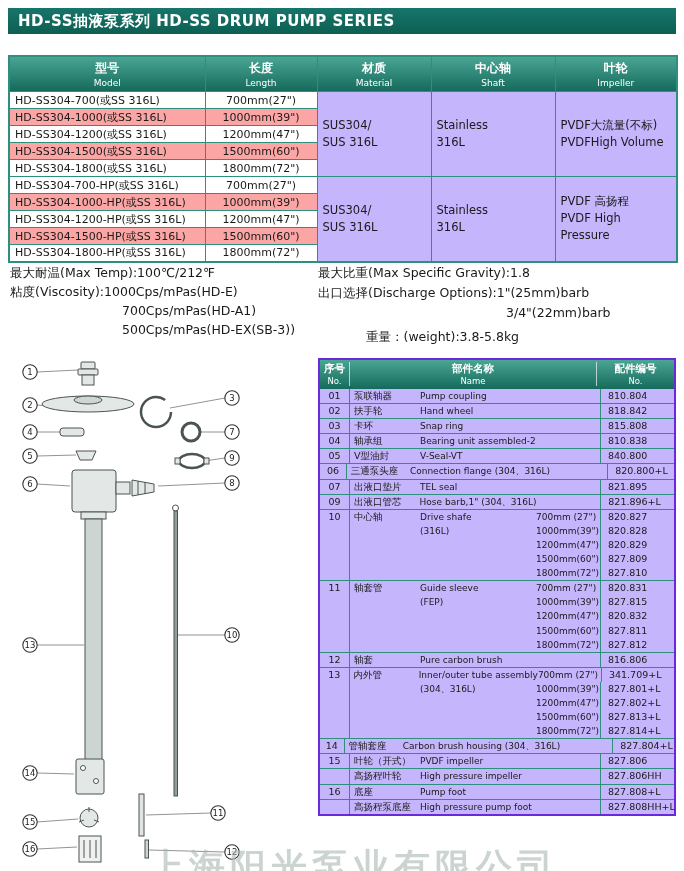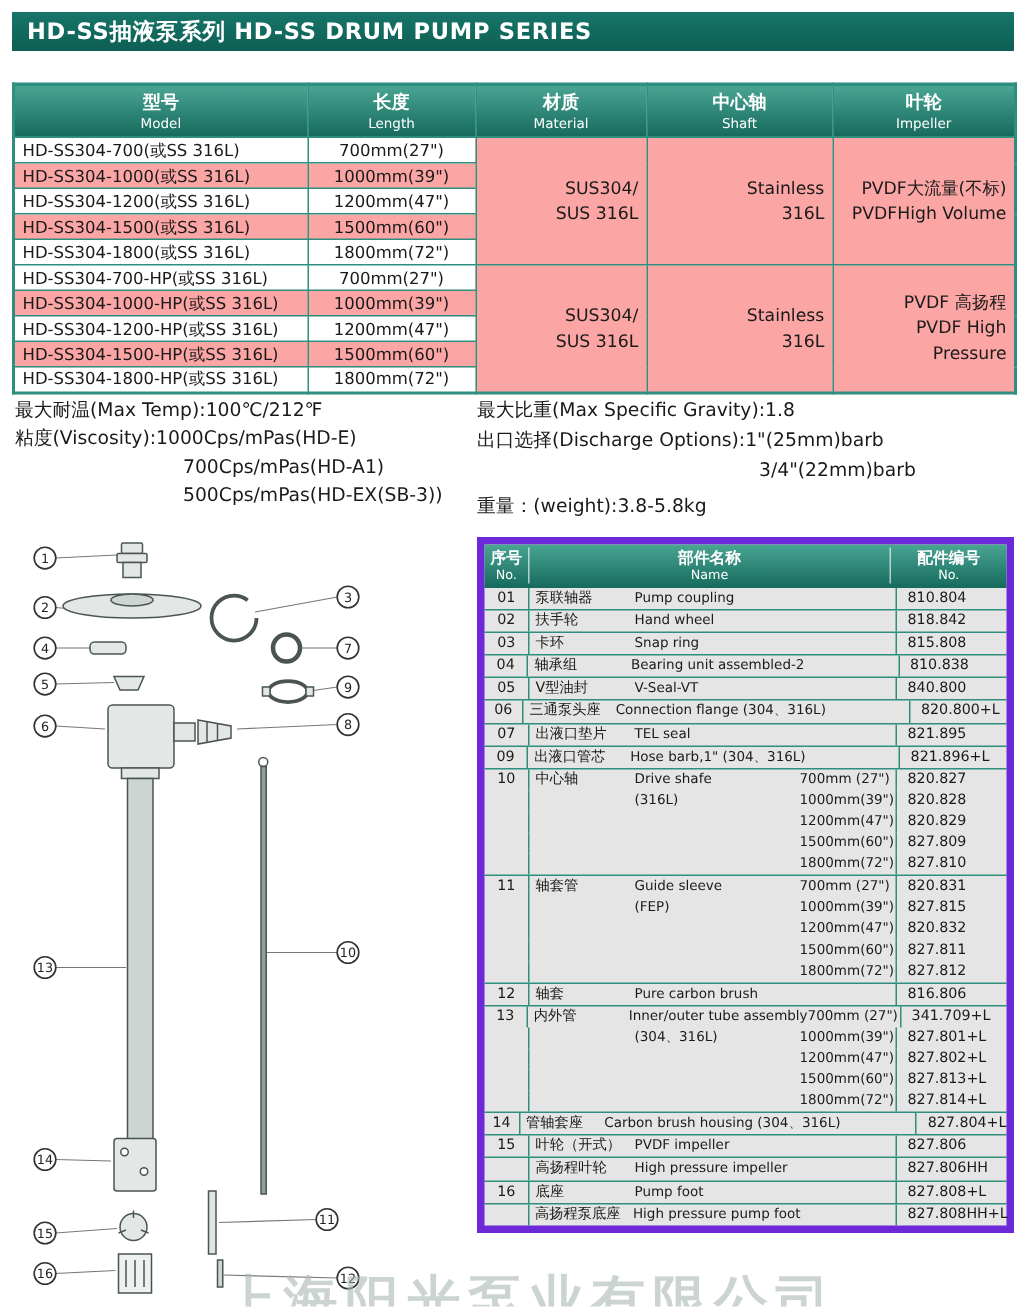--- a/index.html
+++ b/index.html
@@ -28,32 +28,32 @@
   .spec th {
     background: linear-gradient(#4aa593, #156a5c);
     color: #fff; padding: 3px 0; text-align: center;
   }
   .th-zh { font-size: 12px; font-weight: bold; }
   .th-en { font-size: 9px; font-weight: normal; margin-top: 1px; }
   .spec td { font-size: 11px; height: 17px; padding: 0 5px; background: #fff; }
   .spec td.model { text-align: left; white-space: nowrap; }
   .spec td.len { text-align: center; }
   .spec tr.shade td.model, .spec tr.shade td.len { background: #fca5a5; }
-  .spec td.merged { text-align: right; background: #fca5a5; }
+  .spec td.merged { text-align: left; background: #c4b5fd; }
   .spec td.merged div { line-height: 17px; font-size: 11.5px; }
   
   .notes-left  { position: absolute; left: 10px;  top: 263px; font-size: 12.5px; line-height: 19px; }
   .notes-right { position: absolute; left: 318px; top: 263px; font-size: 12.5px; line-height: 20px; }
   .indent-l { padding-left: 112px; }
   .indent-r { padding-left: 188px; }
-  .notes-right .weight { margin-top: 4px; }
+  .notes-right .weight { margin-top: 4px; margin-left: 48px; }
   
   .parts {
     position: absolute; left: 318px; top: 358px; width: 358px;
-    border: 5px solid #6d28d9; background: #e5e5e5;
+    border: 2px solid #6d28d9; background: #c4b5fd;
   }
   .pheader { display: flex; background: linear-gradient(#4aa593, #156a5c); color: #fff; text-align: center; padding: 2px 0 3px 0; }
   .ph-no   { width: 30px; border-right: 1px solid rgba(255,255,255,.65); }
   .ph-name { flex: 1; }
   .ph-code { width: 78px; border-left: 1px solid rgba(255,255,255,.65); }
   .ph-zh { font-size: 10.5px; font-weight: bold; }
   .ph-en { font-size: 8.5px; }
   .pgroup { border-bottom: 1px solid #2e8f7e; }
   .pgroup:last-child { border-bottom: none; }
   .pline { display: flex; font-size: 9.5px; line-height: 14.1px; }

